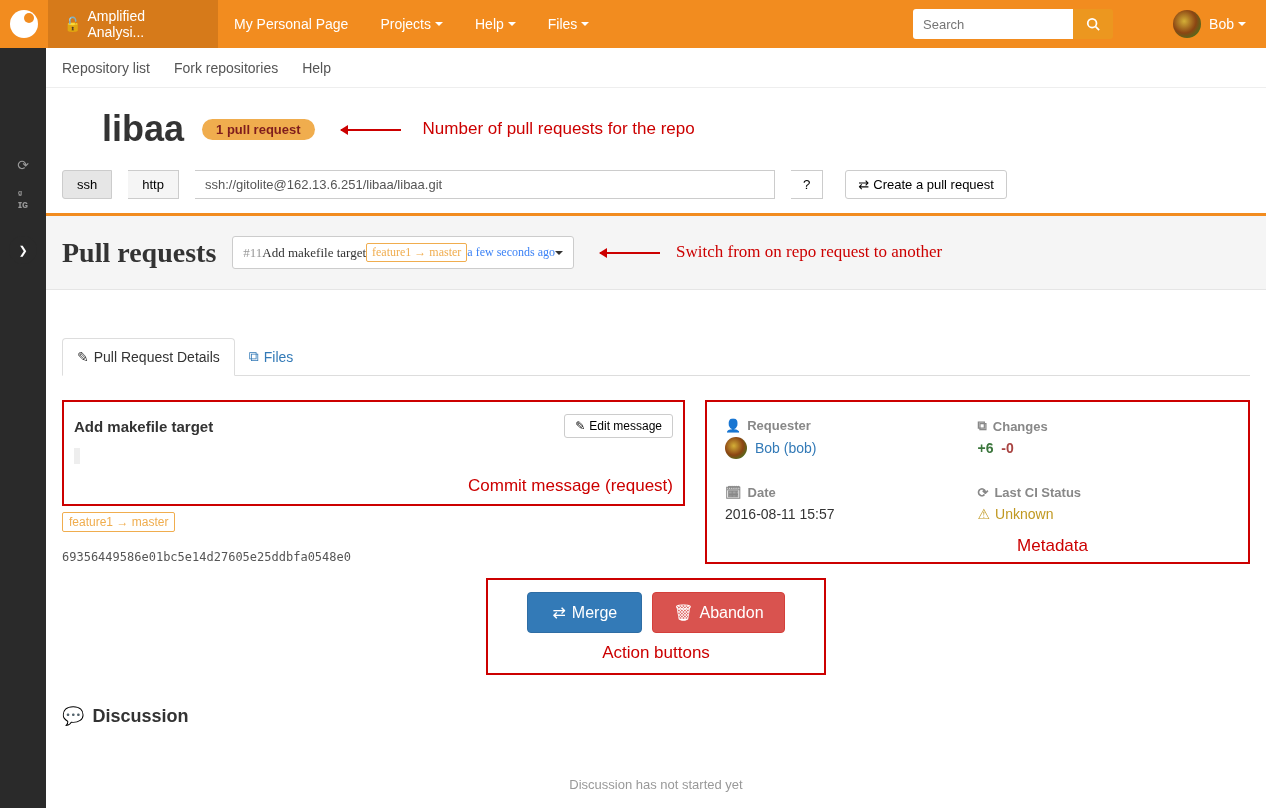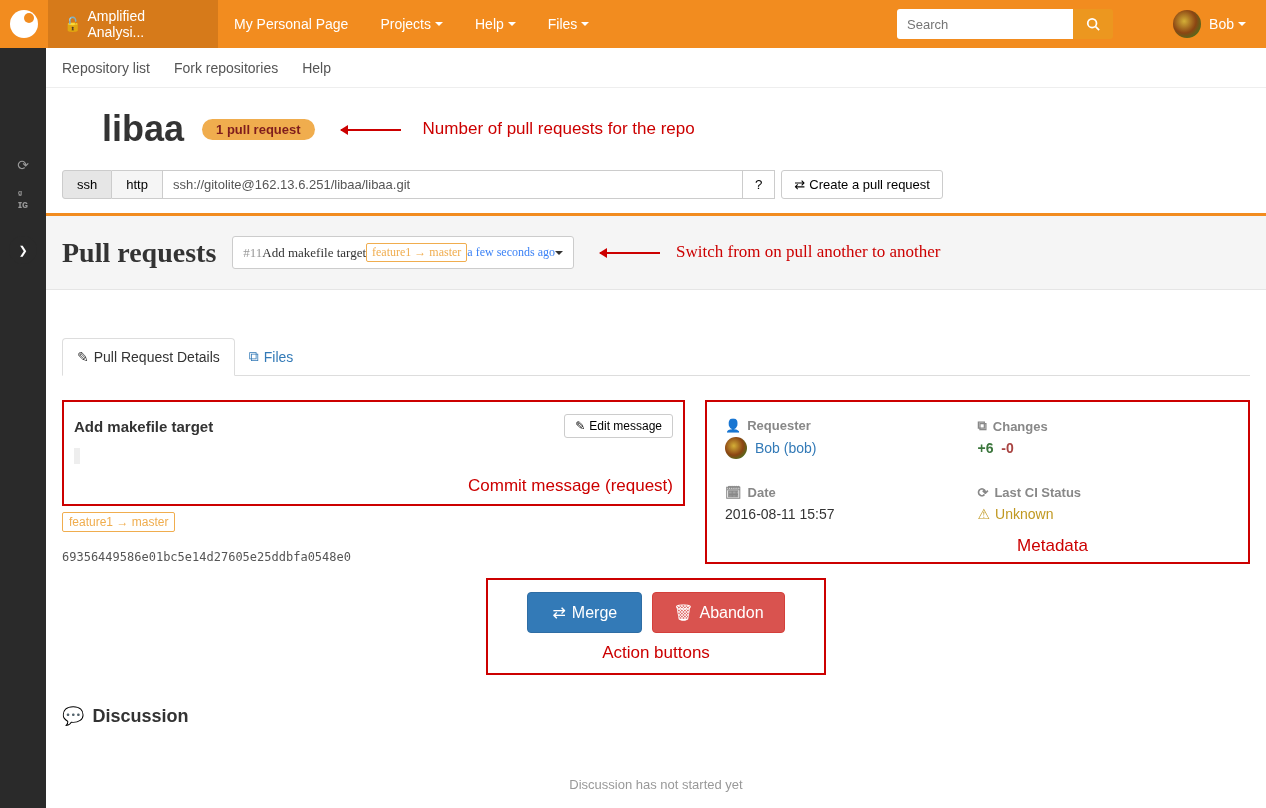--- a/index.html
+++ b/index.html
@@ -7,39 +7,39 @@
 .topbar { background: #f28c1f; height: 48px; display: flex; align-items: center; padding: 0; color: #fff; }
 .topbar .logo { width: 48px; height: 48px; display: flex; align-items: center; justify-content: center; }
 .topbar .logo-circle { width: 28px; height: 28px; border-radius: 50%; background: #fff; position: relative; }
 .topbar .logo-circle::after { content: ''; position: absolute; top: 3px; left: 14px; width: 10px; height: 10px; border-radius: 50%; background: #f28c1f; }
 .topbar-item { padding: 0 16px; height: 48px; display: flex; align-items: center; color: #fff; cursor: pointer; font-size: 14px; }
 .topbar-item.project { background: #d67a1a; max-width: 170px; }
 .topbar-item .lock { margin-right: 6px; }
 .caret { display: inline-block; width: 0; height: 0; margin-left: 4px; vertical-align: middle; border-top: 4px solid #fff; border-right: 4px solid transparent; border-left: 4px solid transparent; }
 .topbar-right { margin-left: auto; display: flex; align-items: center; padding-right: 20px; gap: 0; }
 .search-form { display: flex; margin-right: 60px; }
-.search-input { width: 176px; height: 30px; border: none; border-radius: 3px 0 0 3px; padding: 0 10px; font-size: 13px; }
+.search-input { width: 160px; height: 30px; border: none; border-radius: 3px 0 0 3px; padding: 0 10px; font-size: 13px; }
 .search-btn { width: 40px; height: 30px; background: #ec971f; border: none; border-radius: 0 3px 3px 0; color: #fff; cursor: pointer; display:flex; align-items:center; justify-content:center; }
 .avatar { width: 28px; height: 28px; border-radius: 50%; background: radial-gradient(circle at 40% 40%, #d4af37, #8b4513, #228b22); margin-right: 8px; }
 .user-menu { display: flex; align-items: center; cursor: pointer; }
 
 .side-rail { position: fixed; top: 48px; left: 0; width: 46px; bottom: 0; background: #2a2a2a; display: flex; flex-direction: column; align-items: center; padding-top: 100px; gap: 0; }
 .side-icon { width: 46px; height: 34px; display: flex; align-items: center; justify-content: center; color: #999; cursor: pointer; font-size: 14px; }
 .side-expand { width: 28px; height: 28px; border-radius: 50%; background: #2a2a2a; color:#fff; display:flex; align-items:center; justify-content:center; margin-top: 20px; cursor:pointer; font-size:11px; }
 
 .main { margin-left: 46px; }
 .subnav { height: 40px; border-bottom: 1px solid #eee; display: flex; align-items: center; padding: 0 16px; gap: 24px; background:#fff; }
 .subnav a { color: #555; text-decoration: none; font-size: 14px; cursor: pointer; }
 
 .content { padding: 20px 16px 0 16px; }
 .repo-header { display: flex; align-items: center; gap: 18px; margin-bottom: 20px; }
 .repo-title { font-size: 36px; font-weight: bold; color: #333; margin-left: 40px; }
 .pr-badge { background: #f0ad4e; color: #7f1d1d; padding: 3px 14px; border-radius: 12px; font-size: 13px; font-weight: bold; }
 
-.clone-row { display: flex; gap: 0; margin-bottom: 14px; }
+.clone-row { display: flex; gap: 16px; margin-bottom: 14px; }
 .clone-btn { padding: 6px 14px; background: #f5f5f5; border: 1px solid #ccc; cursor: pointer; font-size: 13px; }
 .clone-btn.active { background: #e6e6e6; }
 .clone-btn:first-child { border-radius: 3px 0 0 3px; }
 .clone-btn:nth-child(2) { border-left: none; }
 .clone-url { flex: 0 1 580px; padding: 6px 10px; border: 1px solid #ccc; border-left: none; font-size: 13px; color: #555; background:#fff; }
 .help-btn { padding: 6px 12px; border: 1px solid #ccc; border-left: none; background: #fff; cursor: pointer; }
 .create-pr-btn { margin-left: 6px; padding: 6px 12px; border: 1px solid #ccc; background: #fff; cursor: pointer; font-size: 13px; border-radius: 3px; display:flex; align-items:center; gap:4px; }
 
 .divider-orange { height: 3px; background: #f28c1f; margin-bottom: 0; }
 .pr-section { background: #f5f5f5; border-bottom: 1px solid #e5e5e5; padding: 20px 16px; display:flex; align-items:center; gap:16px; }
@@ -175,21 +175,21 @@
   <div class="pr-section" style="position:relative;font-family:Liberation Serif, serif;">
     <span class="pr-heading">Pull requests</span>
     <div class="pr-selector">
       <span class="pr-num">#11</span>
       <span>Add makefile target</span>
       <span class="branch-flow"><span>feature1</span> → <span>master</span></span>
       <span class="pr-time">a few seconds ago</span>
       <span class="caret-dark"></span>
     </div>
     <span style="margin-left:10px;"><span class="arrow-left"></span></span>
-    <span class="annotation" style="position:static; line-height:1.3; max-width:290px;">Switch from on pull another to another</span>
+    <span class="annotation" style="position:static; line-height:1.3; max-width:290px;">Switch from on repo request to another</span>
   </div>
 
   <div class="content">
 
     <div class="tabs">
       <div class="tab active">
         <span>✎</span>
         <span>Pull Request Details</span>
       </div>
       <div class="tab inactive">

